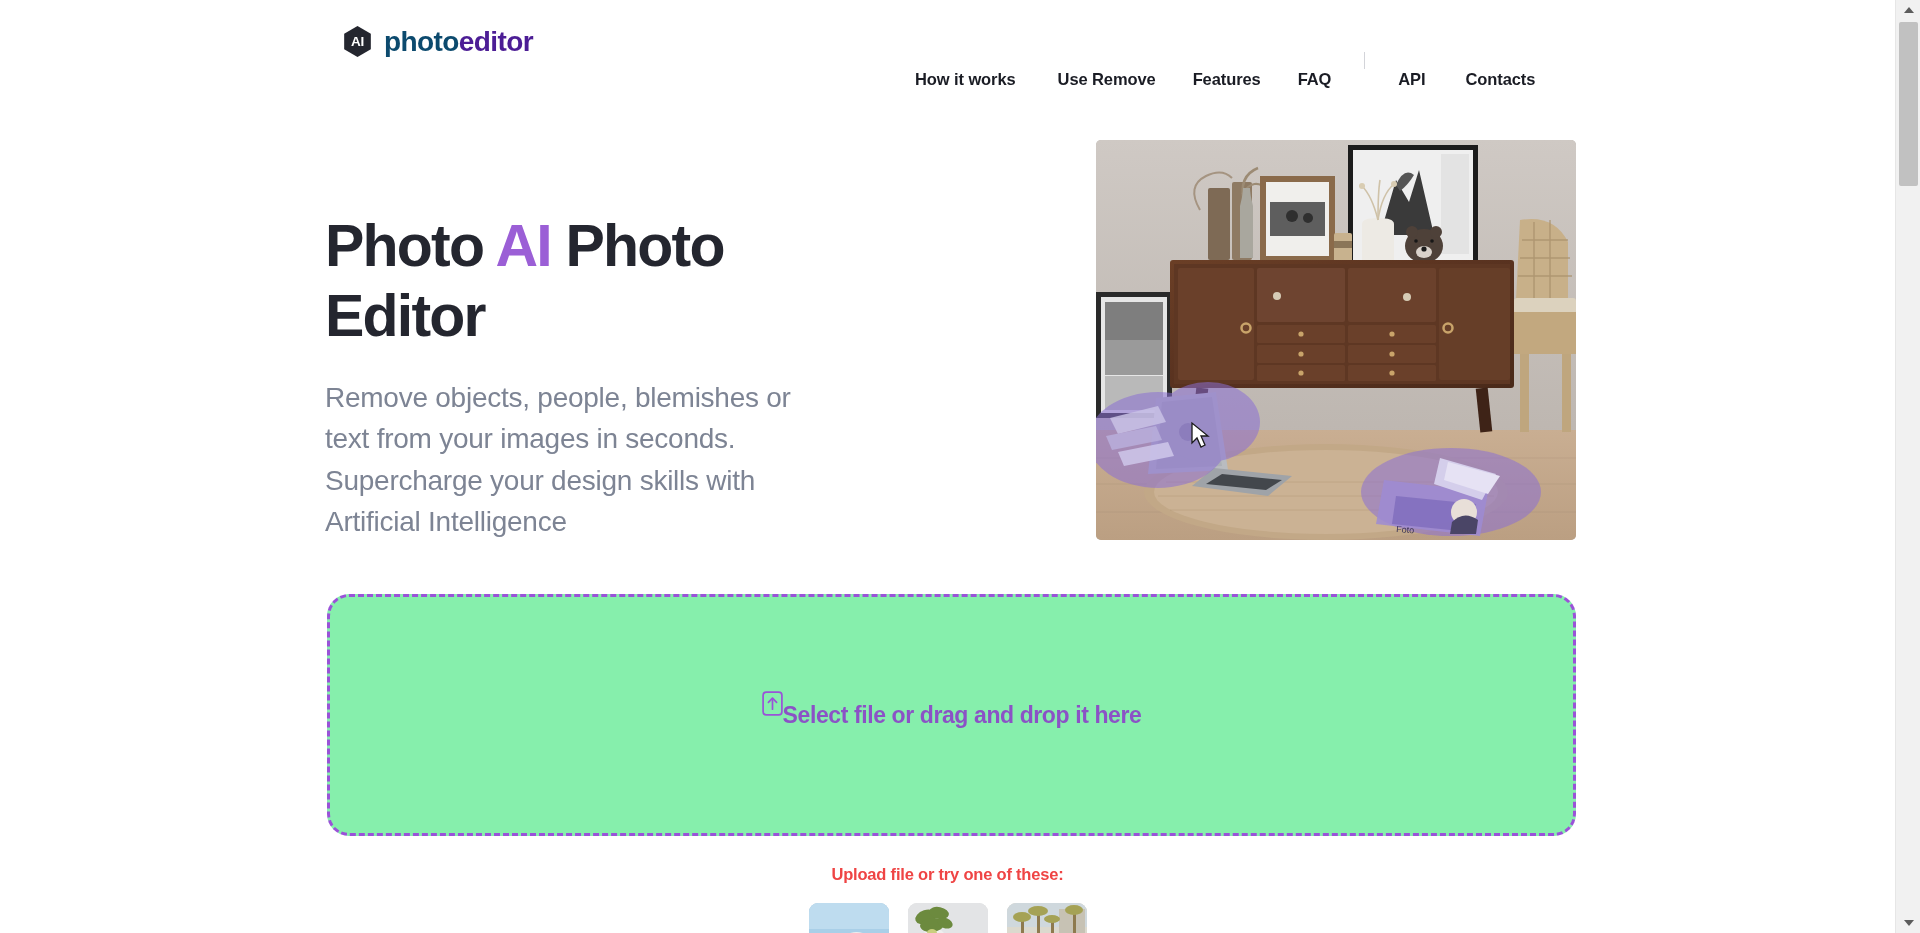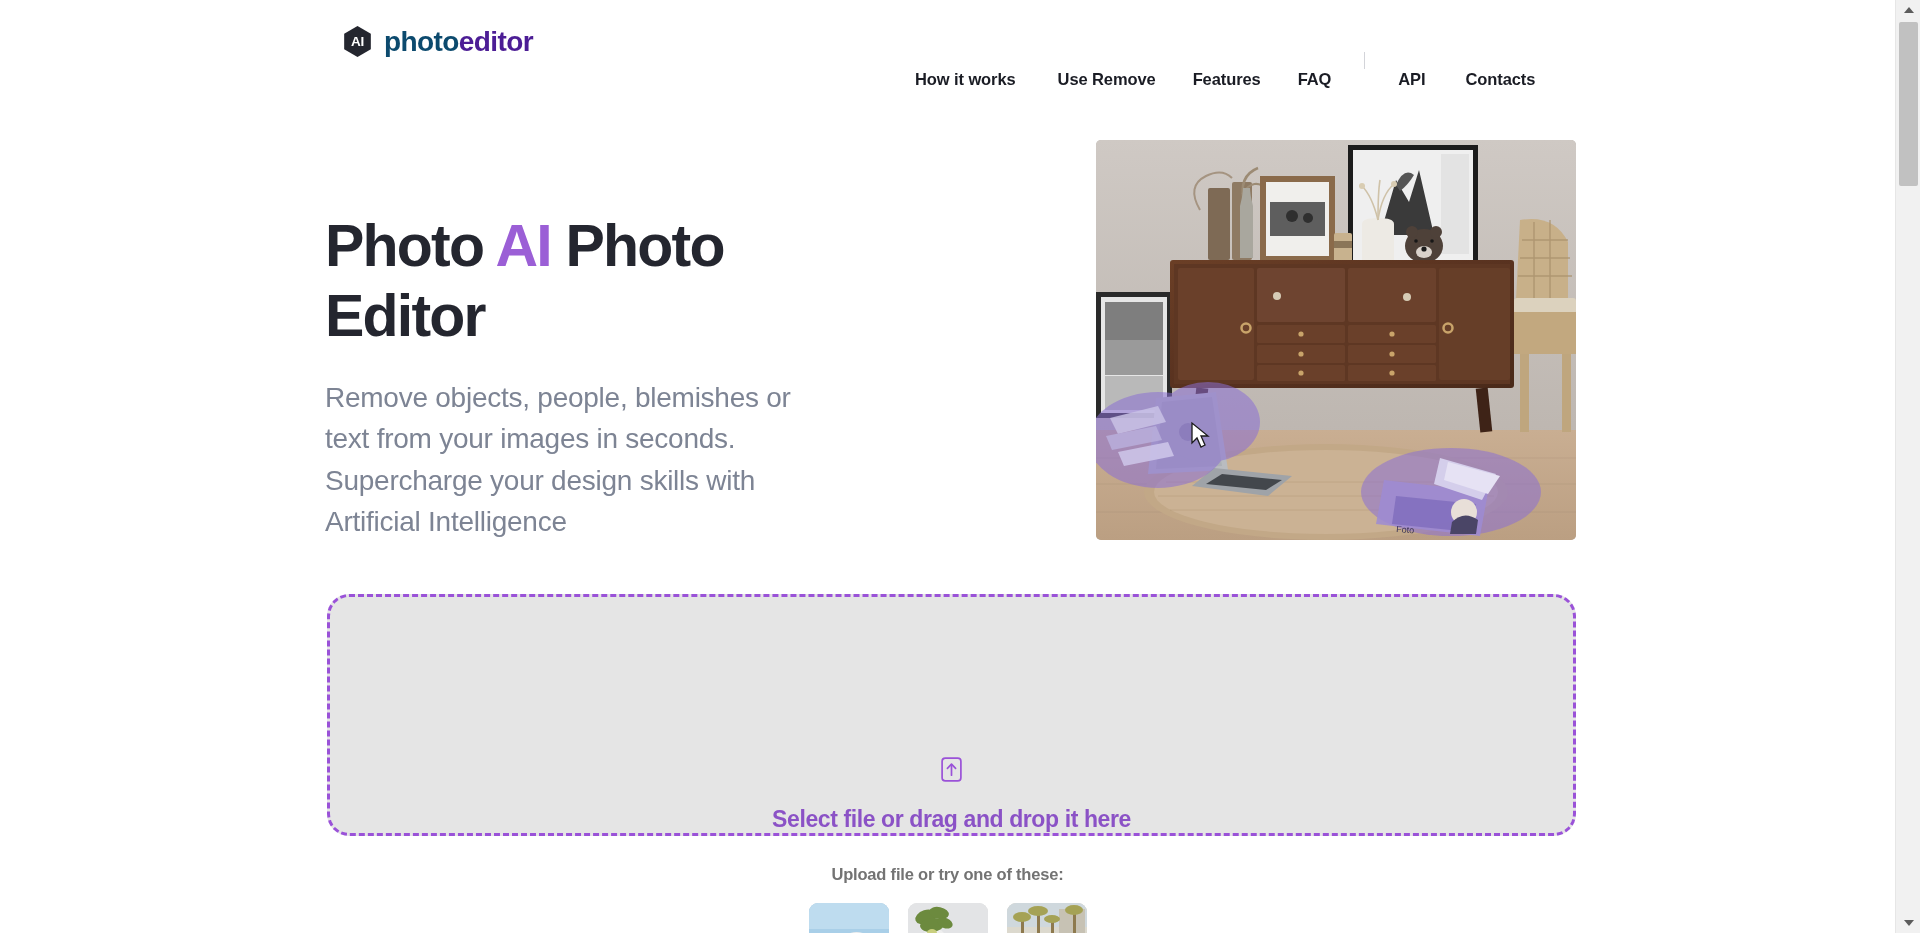--- a/index.html
+++ b/index.html
@@ -82,38 +82,38 @@
     width:480px; height:400px;
     border-radius:5px; overflow:hidden;
     background:#BFB8B2;
   }
   .hero-img svg { display:block; width:100%; height:100%; }
 
   
   .dropzone {
     position:absolute; left:327px; top:594px;
     width:1249px; height:242px;
-    background:#e5e5e5;
+    background:#86efac;
     border:3px dashed #9A52D8;
     border-radius:22px;
-    display:flex; flex-direction:column;
-    align-items:center; justify-content:flex-end;
+    display:flex; flex-direction:row;
+    align-items:center; justify-content:center;
     cursor:pointer;
   }
   .dz-icon { margin-bottom:20px; }
   .dz-label {
     font-size:23px; font-weight:700; color:#8B52C6;
     letter-spacing:-0.4px;
   }
 
   
   .samples-label {
     position:absolute; left:0; right:25px; top:865px;
     text-align:center;
-    font-size:16.5px; font-weight:700; color:#737373;
+    font-size:16.5px; font-weight:700; color:#ef4444;
     letter-spacing:-0.2px;
   }
   .samples-row {
     position:absolute; left:0; right:25px; top:903px;
     display:flex; justify-content:center; gap:19px;
   }
   .thumb {
     width:80px; height:62px;
     border-radius:9px; overflow:hidden;
     cursor:pointer; background:#ddd;

